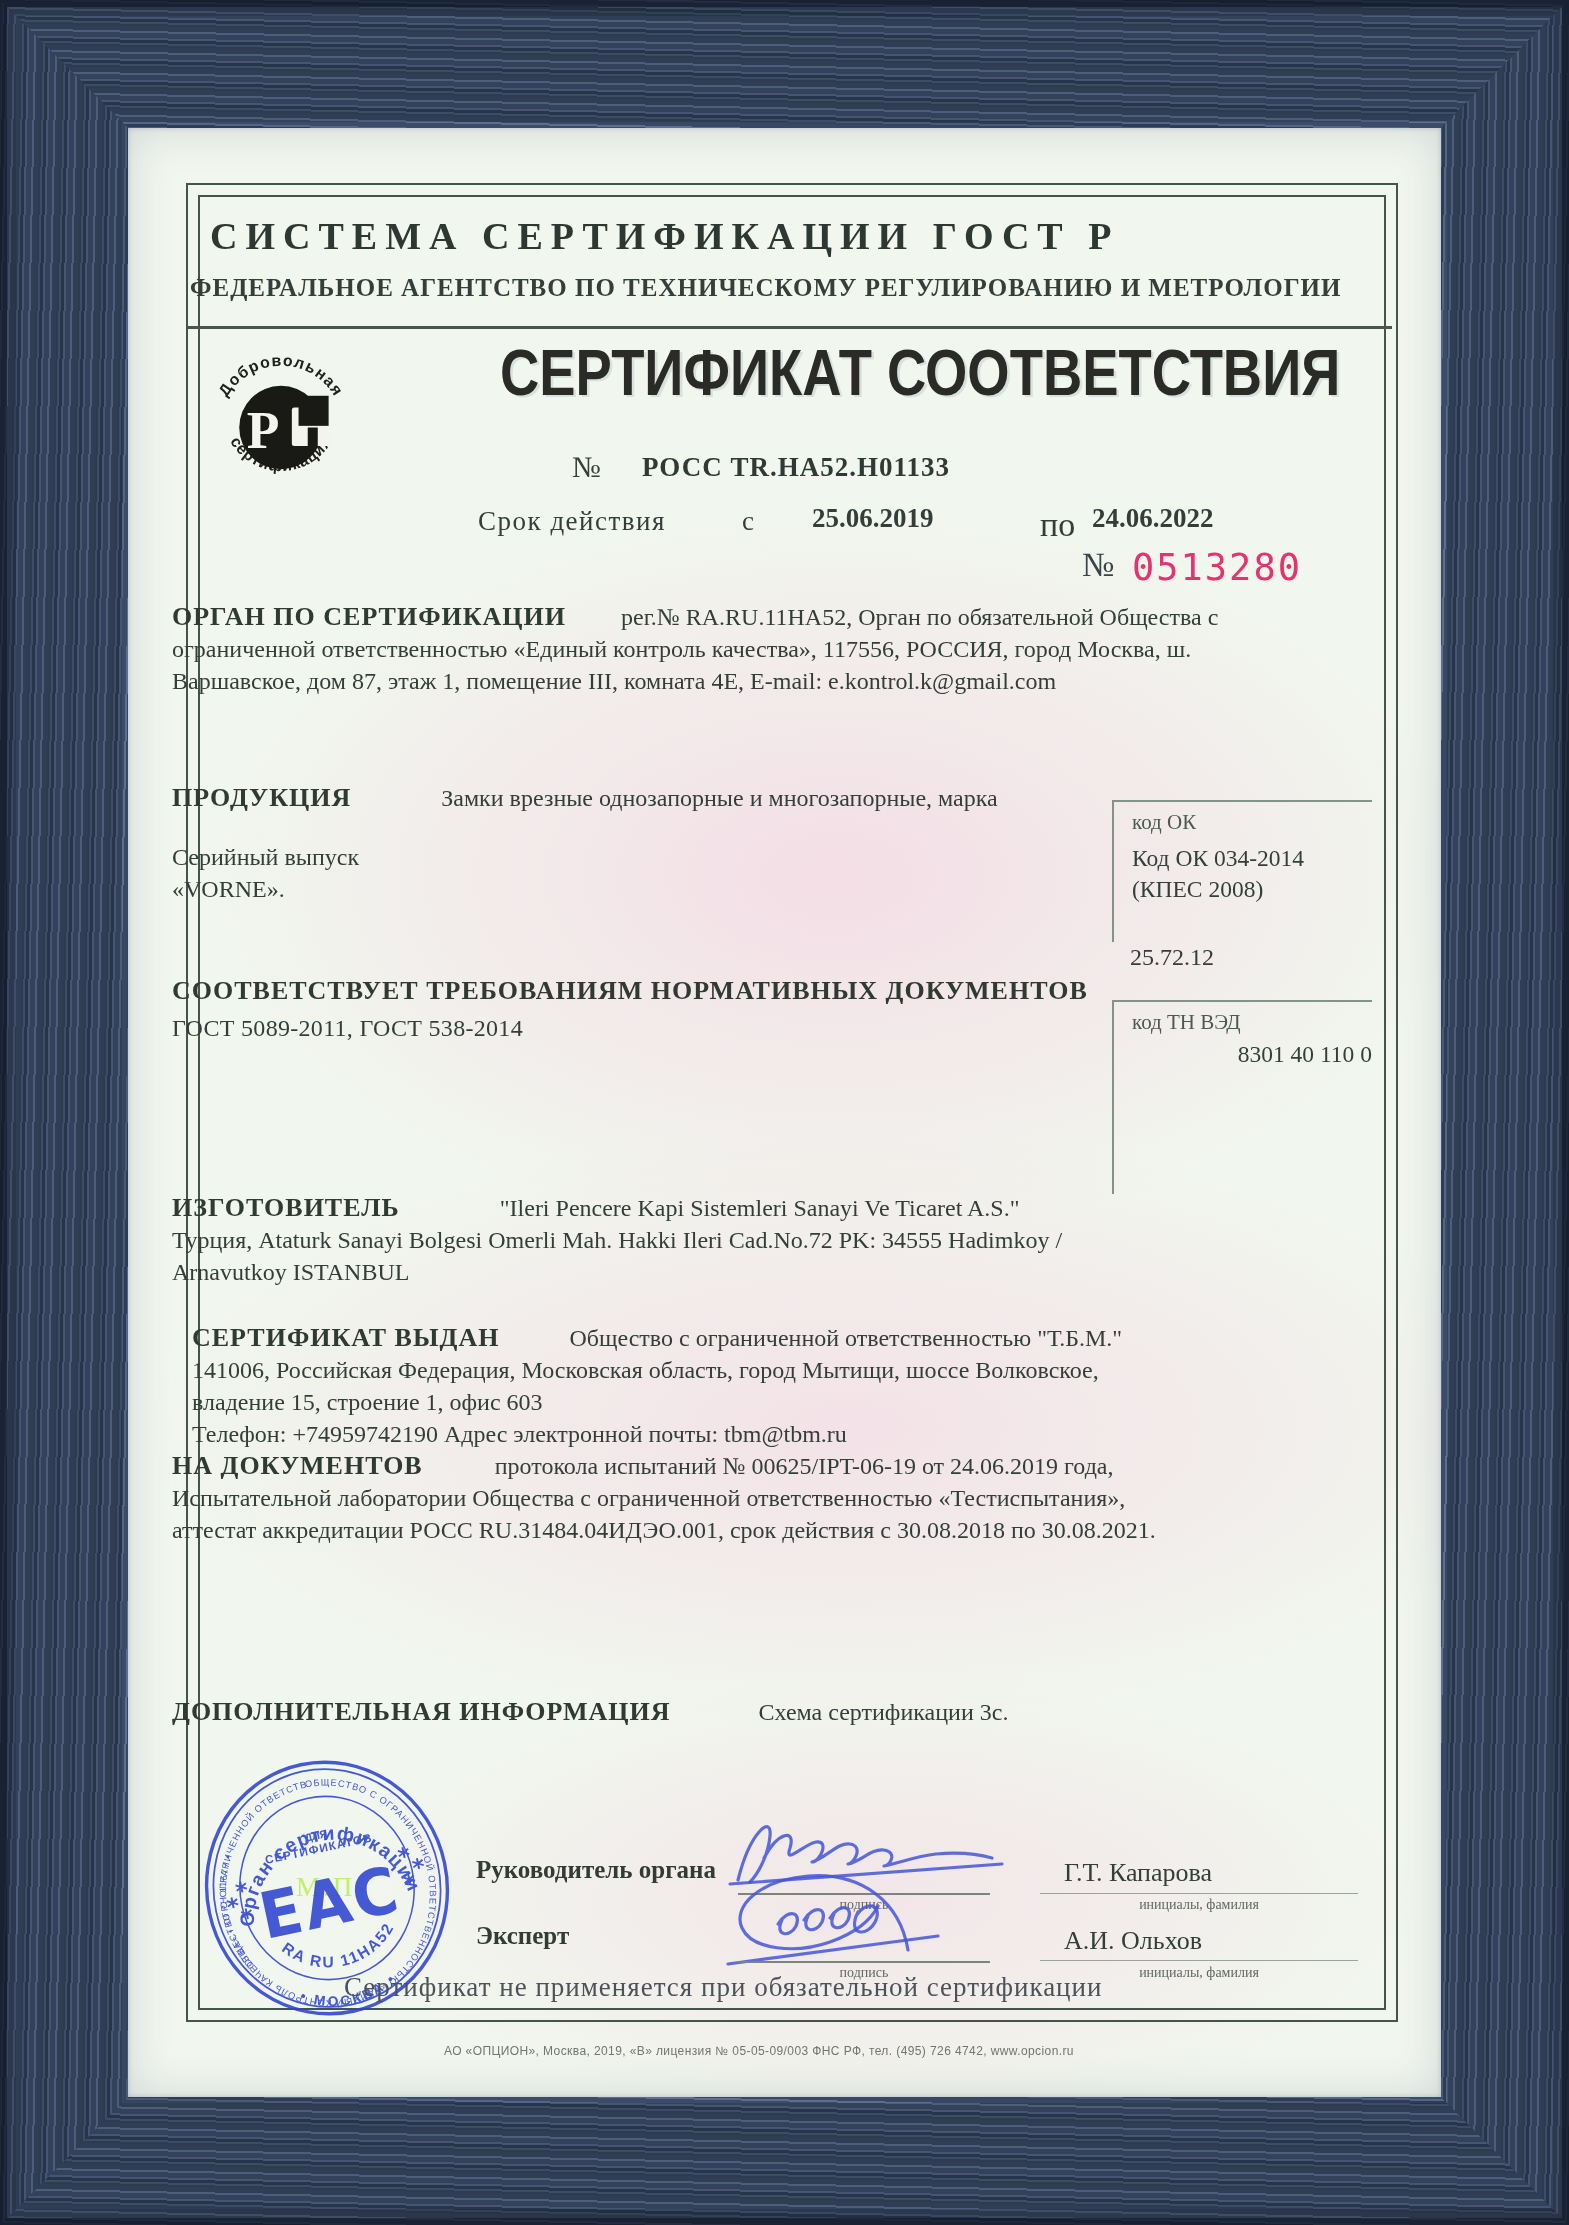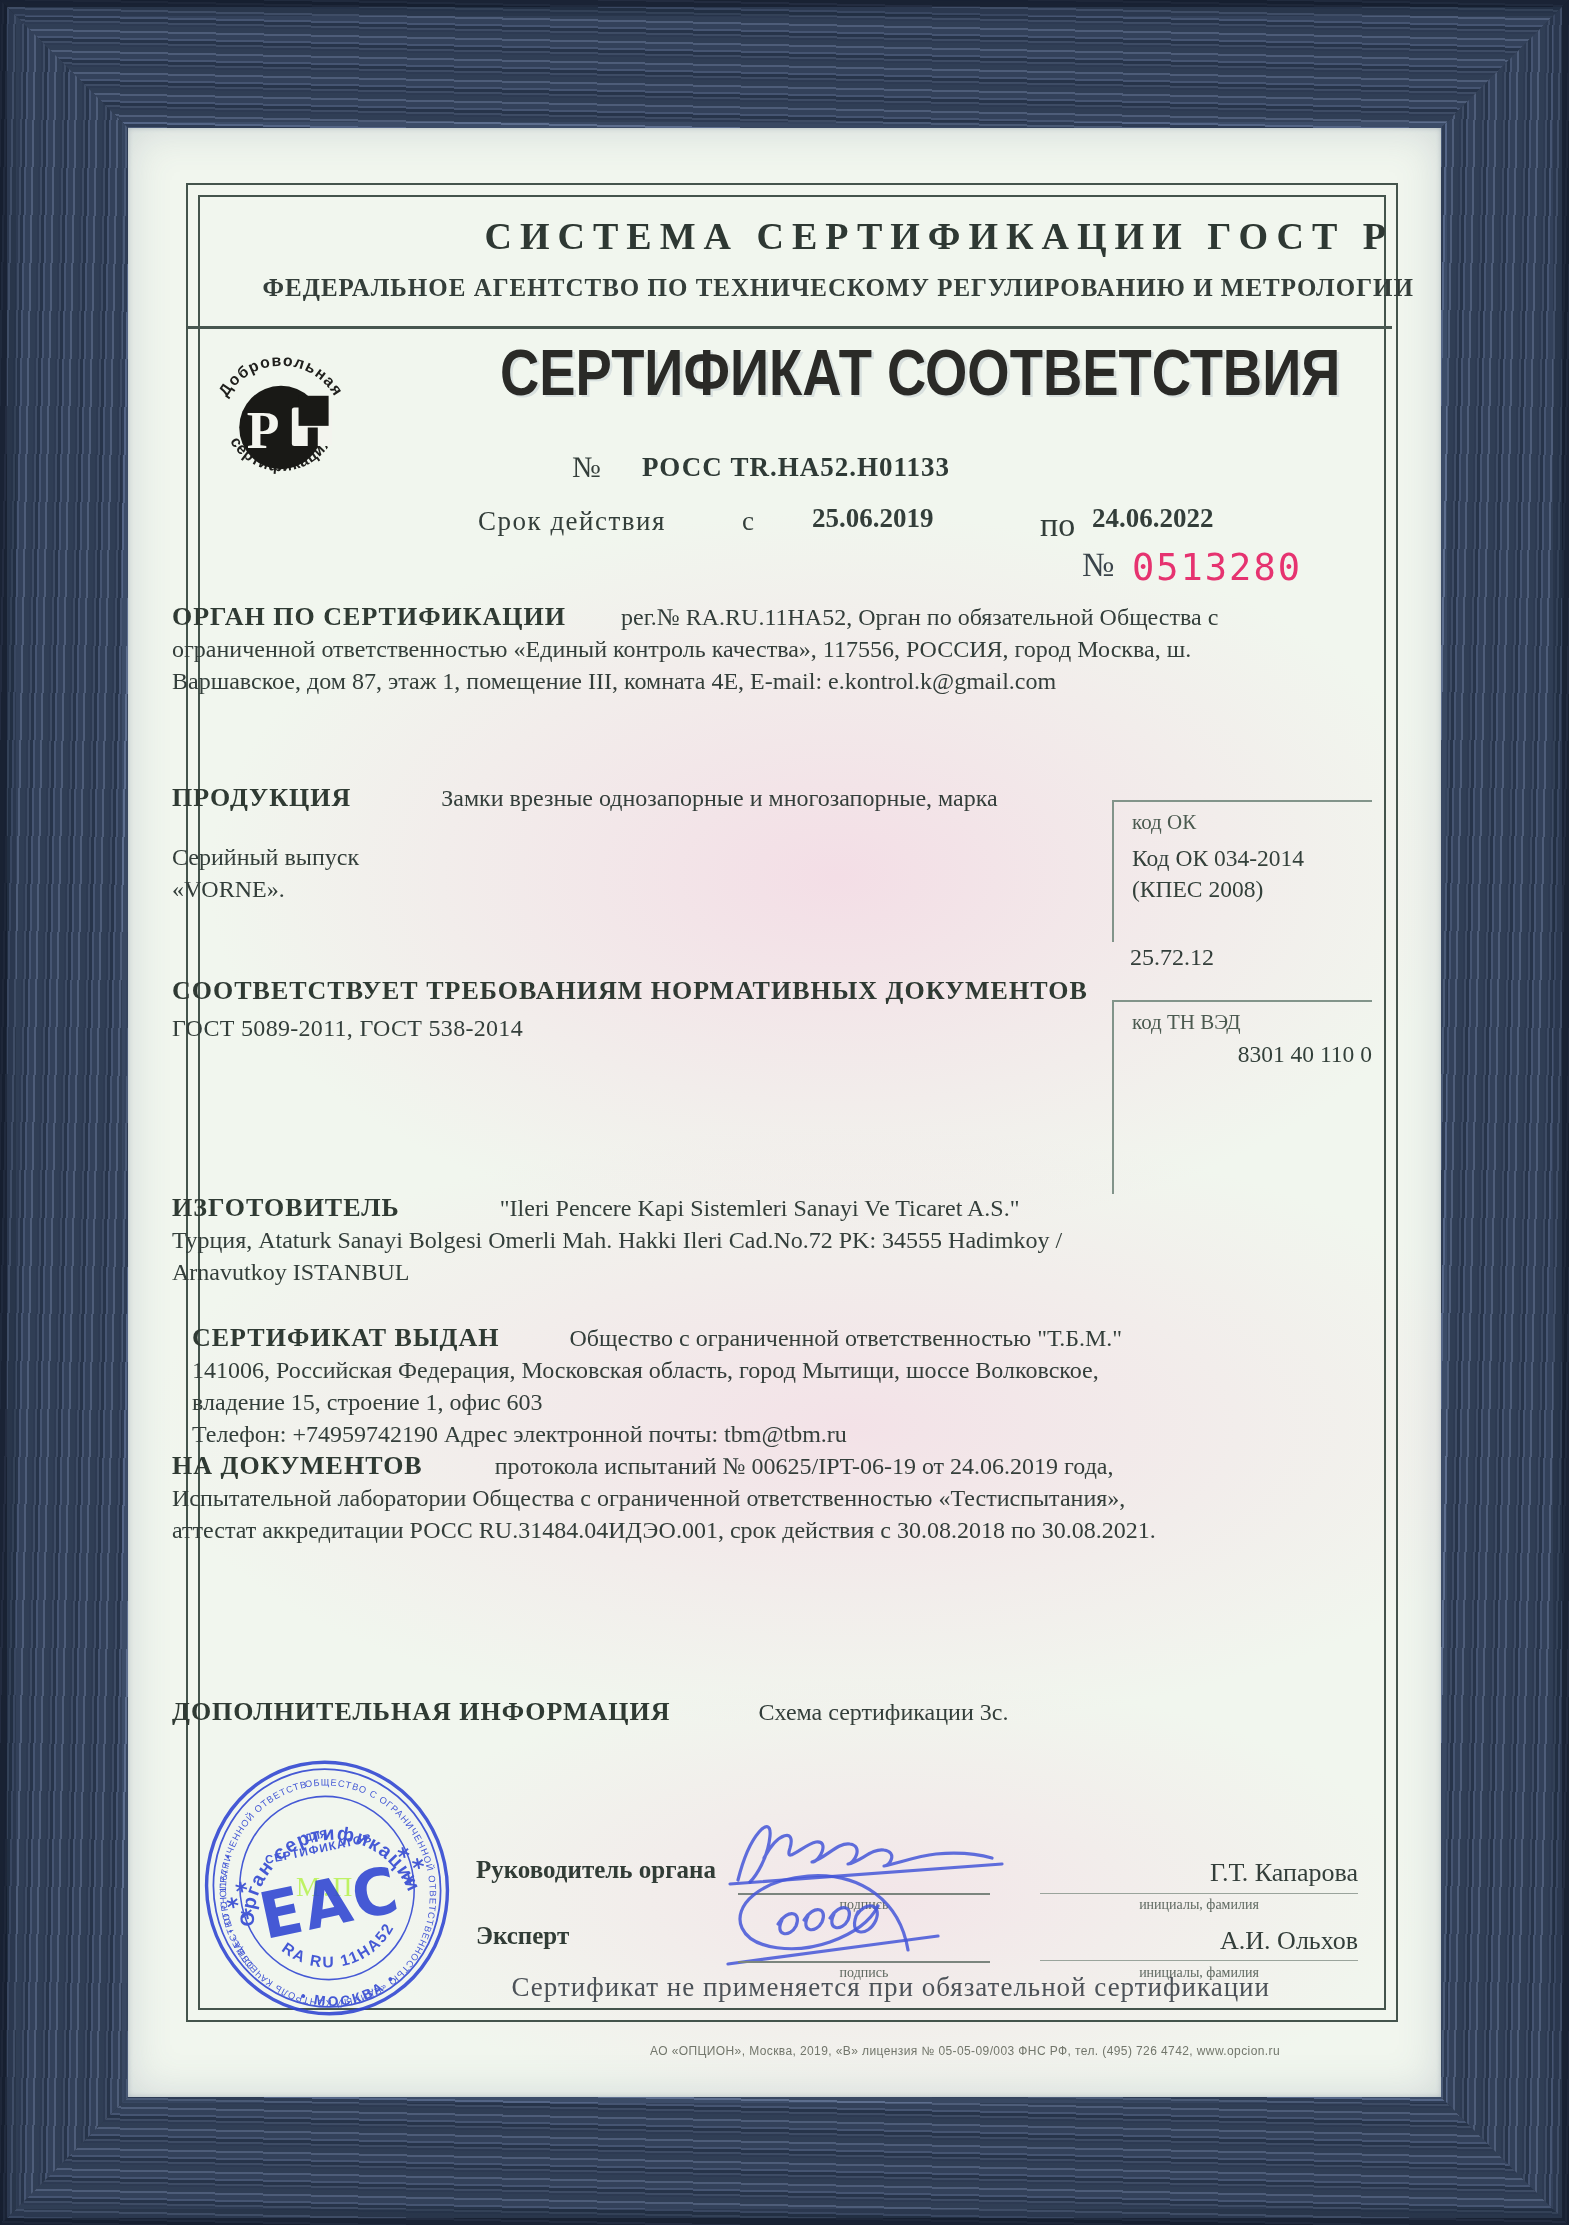--- a/index.html
+++ b/index.html
@@ -27,21 +27,21 @@
        radial-gradient(760px 320px at 58% 90%,rgba(246,198,222,.34),rgba(246,198,222,0) 70%),
        #f1f6ee;
      box-shadow:inset 0 0 44px rgba(70,90,120,.20),inset 0 0 5px rgba(60,80,110,.28);}
   .cert-border{position:absolute;left:186px;top:183px;width:1208px;height:1835px;border:2.5px solid #44544c;}
   .cert-border-inner{position:absolute;inset:10px;border:2px solid #44544c;}
   
   .t{position:absolute;white-space:nowrap;color:#333e3a;}
   .ser{font-family:"Liberation Serif",serif;}
   .lbl{font-weight:bold;font-size:26px;letter-spacing:1px;color:#2f3a33;}
   .body-line{font-size:24px;line-height:32px;letter-spacing:.3px;}
-  .center{text-align:right;}
+  .center{text-align:left;padding-left:24px;}
   .para{position:absolute;white-space:nowrap;}
   .para > div{line-height:32px;font-size:24px;color:#333e3a;}
   .box{position:absolute;border-top:2px solid #82948a;border-left:2px solid #82948a;padding:8px 0 0 18px;box-sizing:border-box;}
   .box .cap{font-size:21px;color:#4b5a50;}
   .box .val{font-size:23.5px;color:#33403a;line-height:31px;margin-top:8px;}
   .rule-line{position:absolute;border-top:2px solid #7b857e;}
   .thin-line{position:absolute;border-top:1.5px solid #9aa49c;}
   .small-cap{position:absolute;font-size:14px;color:#5f6961;text-align:center;}
   .sig path{stroke:var(--signature-blue,#4456d8);fill:none;stroke-width:3.2;stroke-linecap:round;stroke-linejoin:round;opacity:.85;}
   .stamp-stroke{stroke:var(--stamp-blue,#2f45d6);fill:none;}

